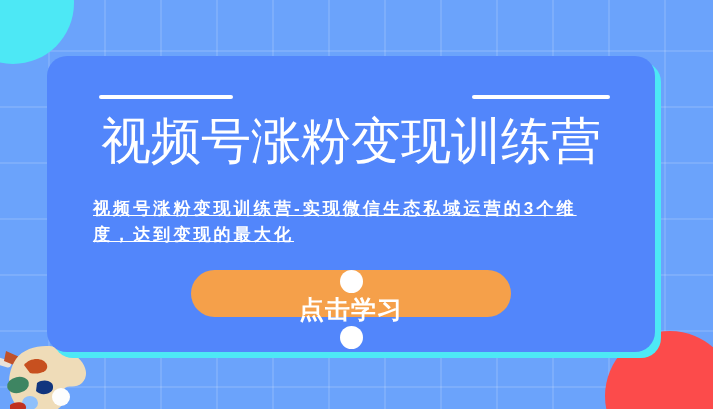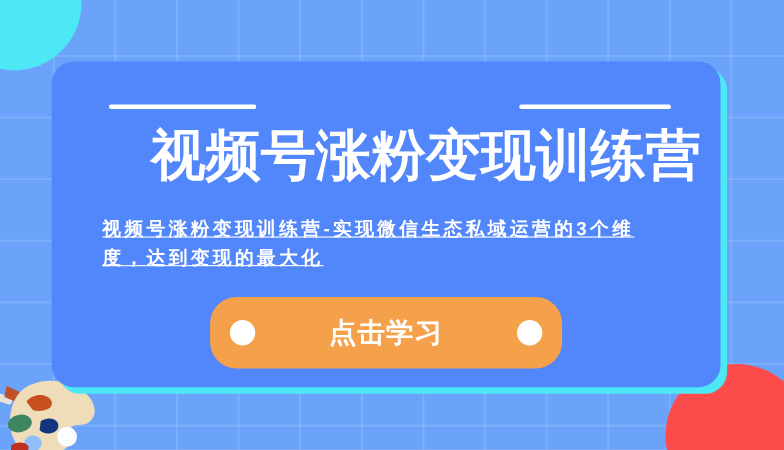--- a/index.html
+++ b/index.html
@@ -102,25 +102,24 @@
 
   
   .title {
     position: absolute;
     left: 0;
     top: 60px;
     width: 100%;
     text-align: center;
     color: #ffffff;
     font-size: 50px;
-    font-weight: 700;
+    font-weight: 400;
     line-height: 1;
     letter-spacing: 0px;
     white-space: nowrap;
-    margin-left: 36px;
   }
 
   
   .subtitle {
     position: absolute;
     left: 46px;
     top: 140px;
     width: 520px;
     color: #ffffff;
     font-size: 17px;
@@ -131,29 +130,30 @@
     text-decoration: underline;
   }
 
   
   .cta {
     position: absolute;
     left: 50%;
     transform: translateX(-50%);
     top: 214px;
     width: 320px;
-    height: 65px;
+    height: 47px;
     border-radius: 24px;
     background: #F5A04A;
     display: flex;
     align-items: center;
     justify-content: space-between;
     padding: 0 18px;
     box-sizing: border-box;
     cursor: pointer;
+    flex-direction: column;
   }
   .cta-dot {
     width: 23px;
     height: 23px;
     border-radius: 50%;
     background: #ffffff;
     flex: 0 0 auto;
   }
   .cta-label {
     color: #ffffff;

